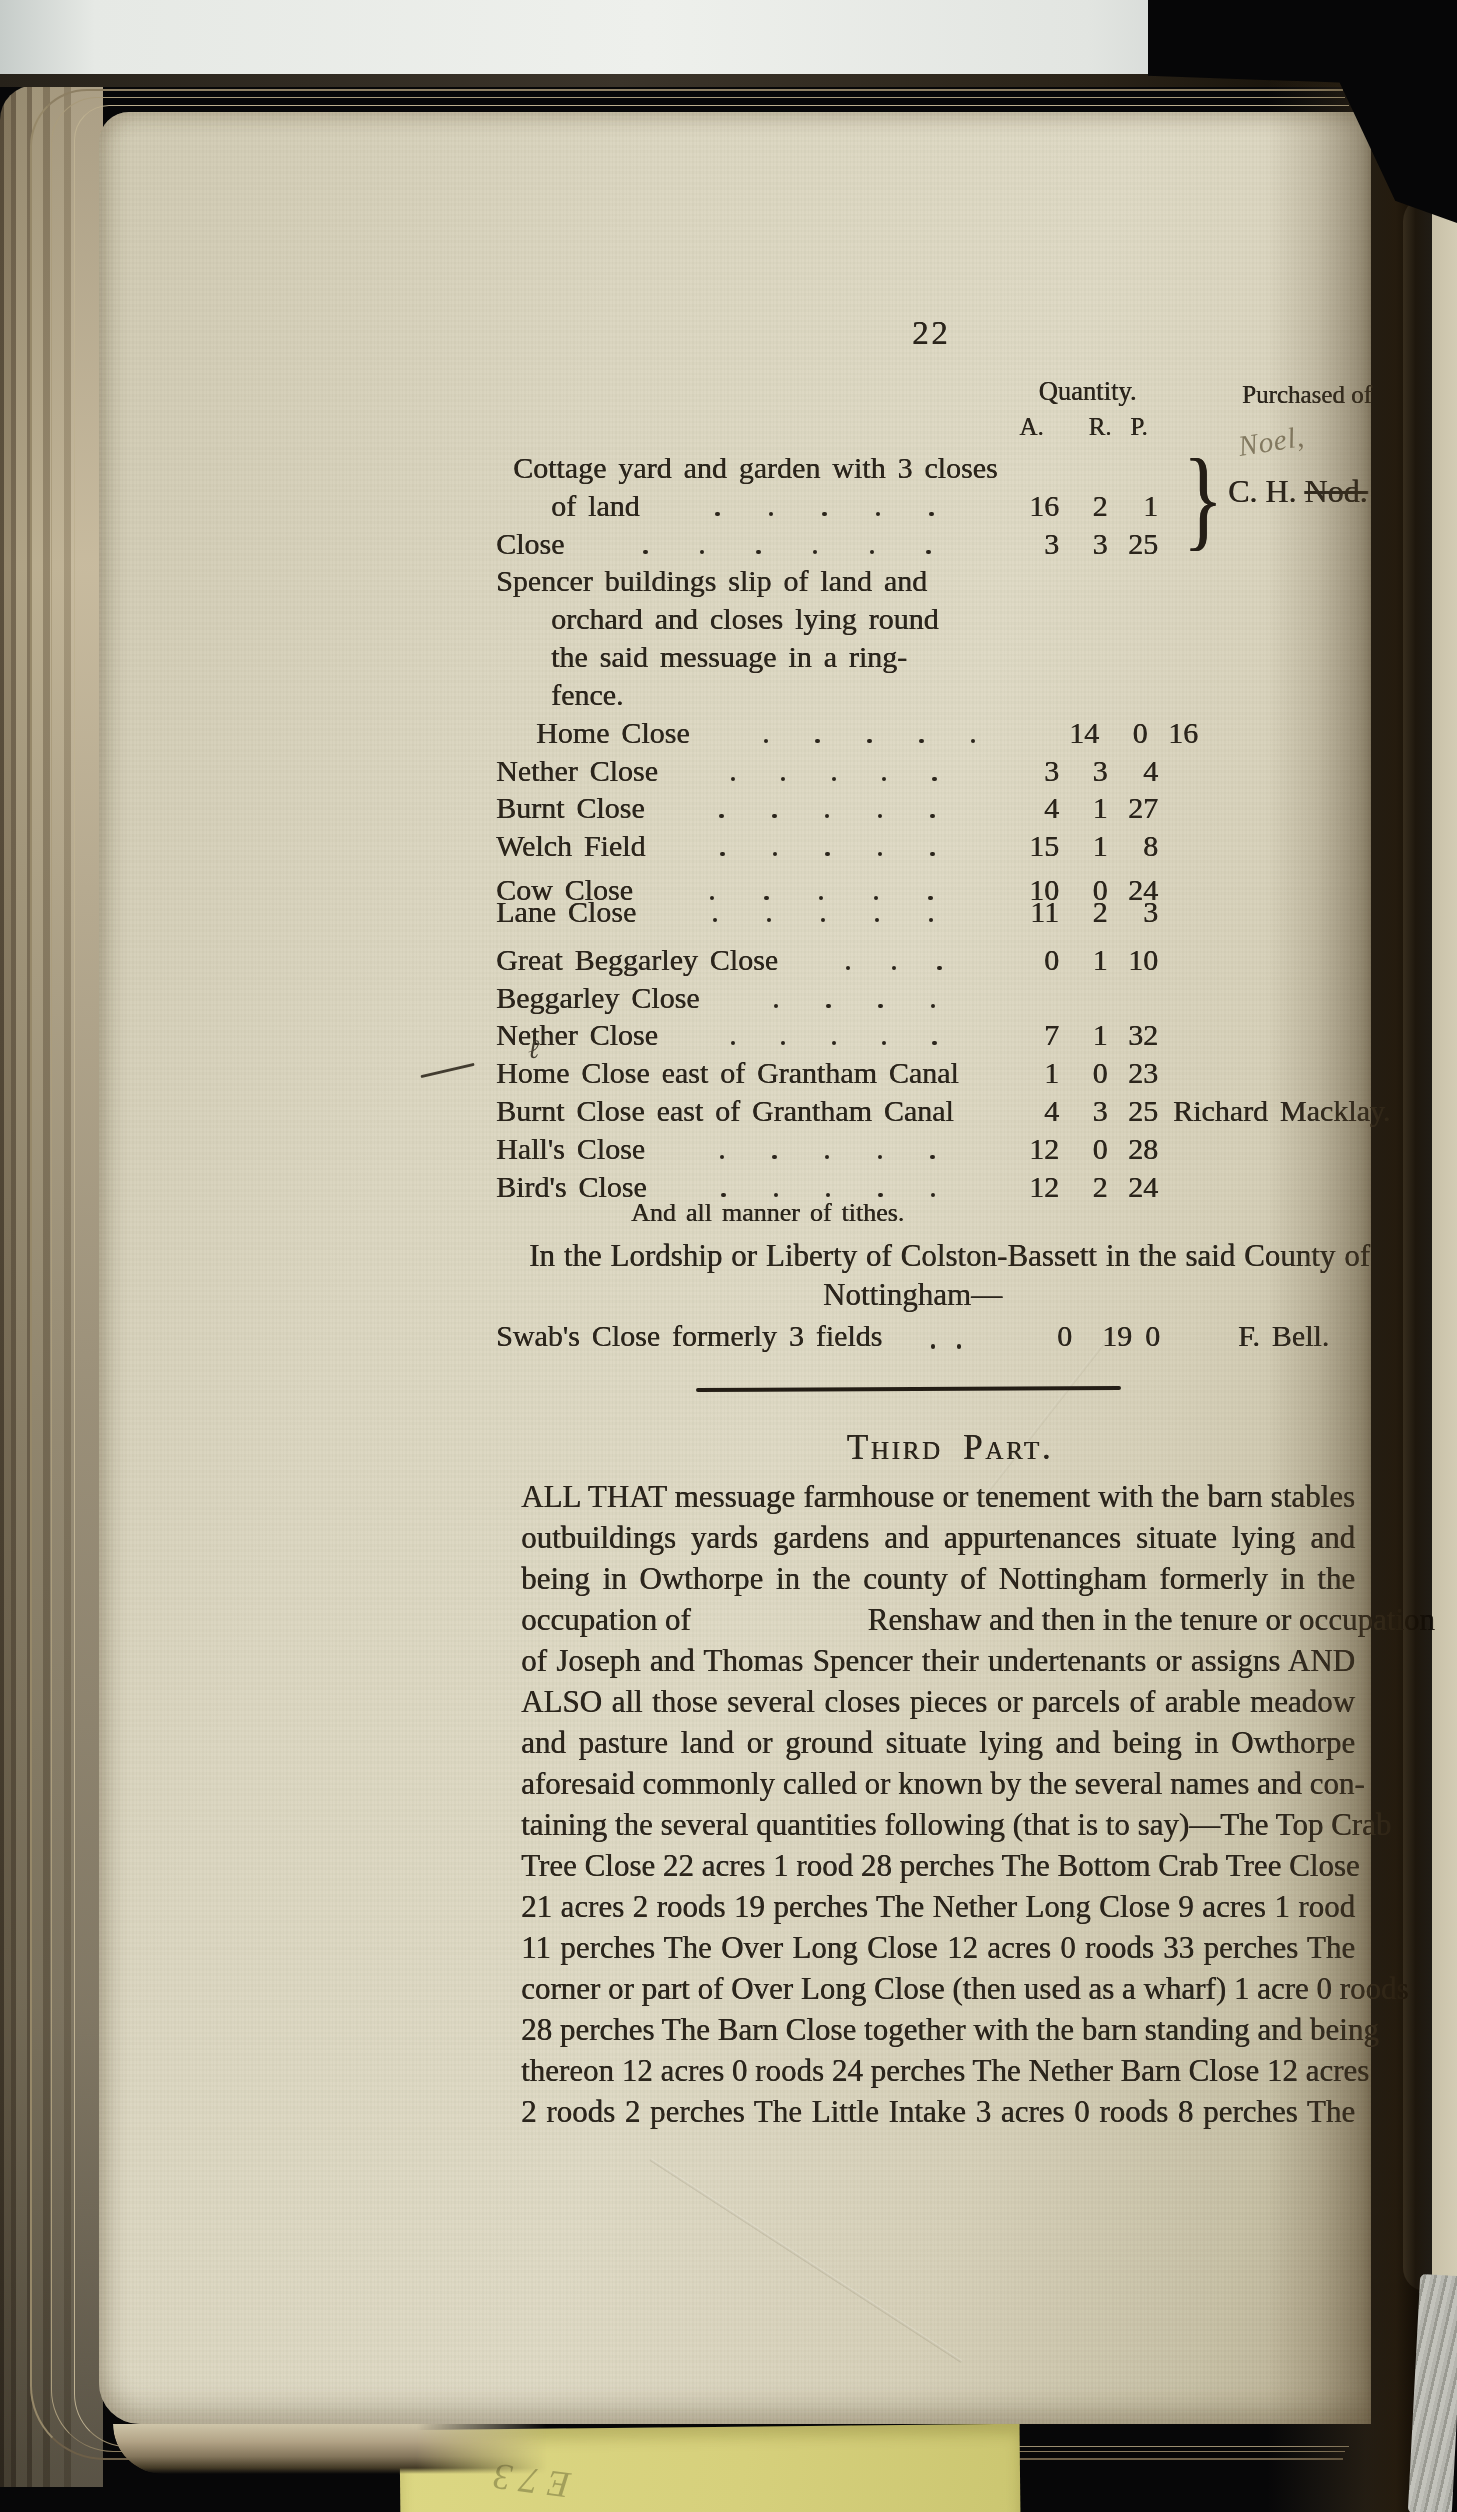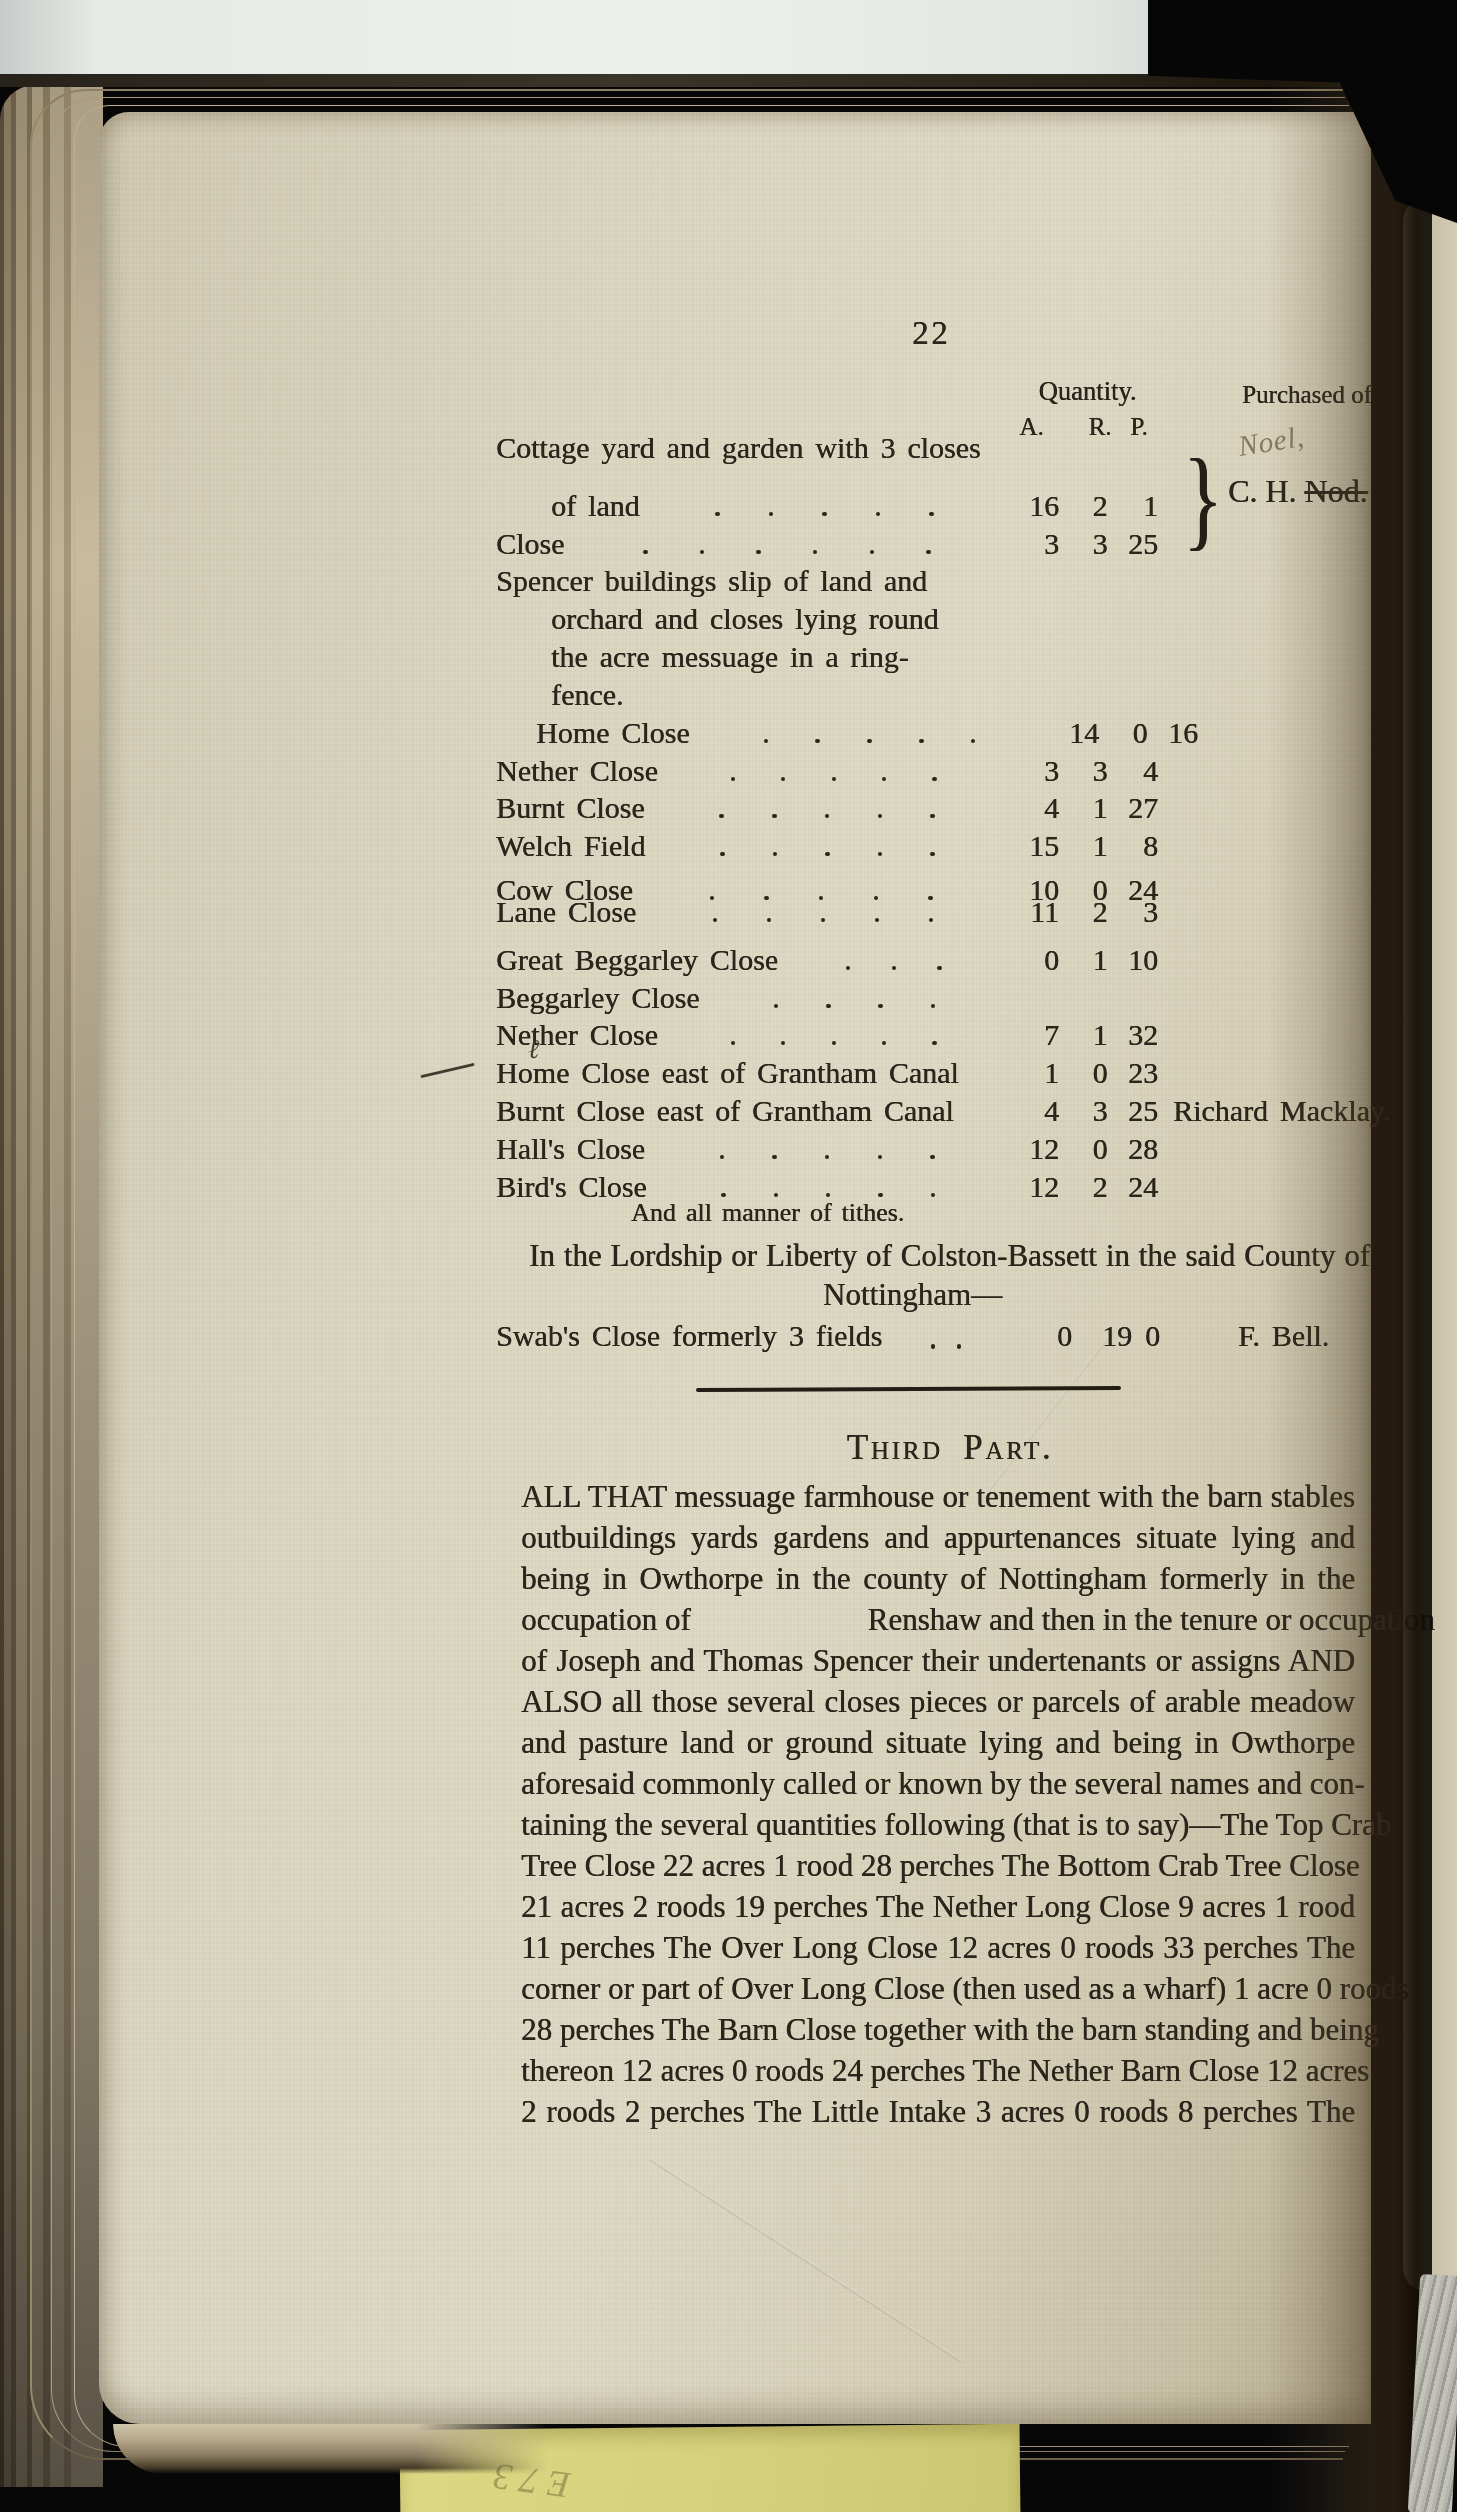--- a/index.html
+++ b/index.html
@@ -135,21 +135,21 @@
   <div class="content">
     <div class="page-number">22</div>
 
     <div class="quantity-header">Quantity.</div>
     <span class="unit-a">A.</span>
     <span class="unit-r">R.</span>
     <span class="unit-p">P.</span>
     <div class="purchased-header">Purchased of</div>
 
     <div id="rows">
-        <div class="t-row" style="top: 430px;">
+        <div class="t-row" style="top: 450px; margin-left: 17px;">
           <span class="lbl">Cottage yard and garden with 3 closes</span>
           <span class="leader"></span>
         </div>
         <div class="t-row indent" style="top: 488px;">
           <span class="lbl">of land</span>
           <span class="leader">
             <span class="dot"></span>
             <span class="dot"></span>
             <span class="dot"></span>
             <span class="dot"></span>
@@ -175,21 +175,21 @@
         </div>
         <div class="t-row" style="top: 563px;">
           <span class="lbl">Spencer buildings slip of land and</span>
           <span class="leader"></span>
         </div>
         <div class="t-row indent" style="top: 601px;">
           <span class="lbl">orchard and closes lying round</span>
           <span class="leader"></span>
         </div>
         <div class="t-row indent" style="top: 639px;">
-          <span class="lbl">the acre messuage in a ring-</span>
+          <span class="lbl">the said messuage in a ring-</span>
           <span class="leader"></span>
         </div>
         <div class="t-row indent" style="top: 677px;">
           <span class="lbl">fence.</span>
           <span class="leader"></span>
         </div>
         <div class="t-row" style="top: 715px; margin-left: 40px;">
           <span class="lbl">Home Close</span>
           <span class="leader">
             <span class="dot"></span>

